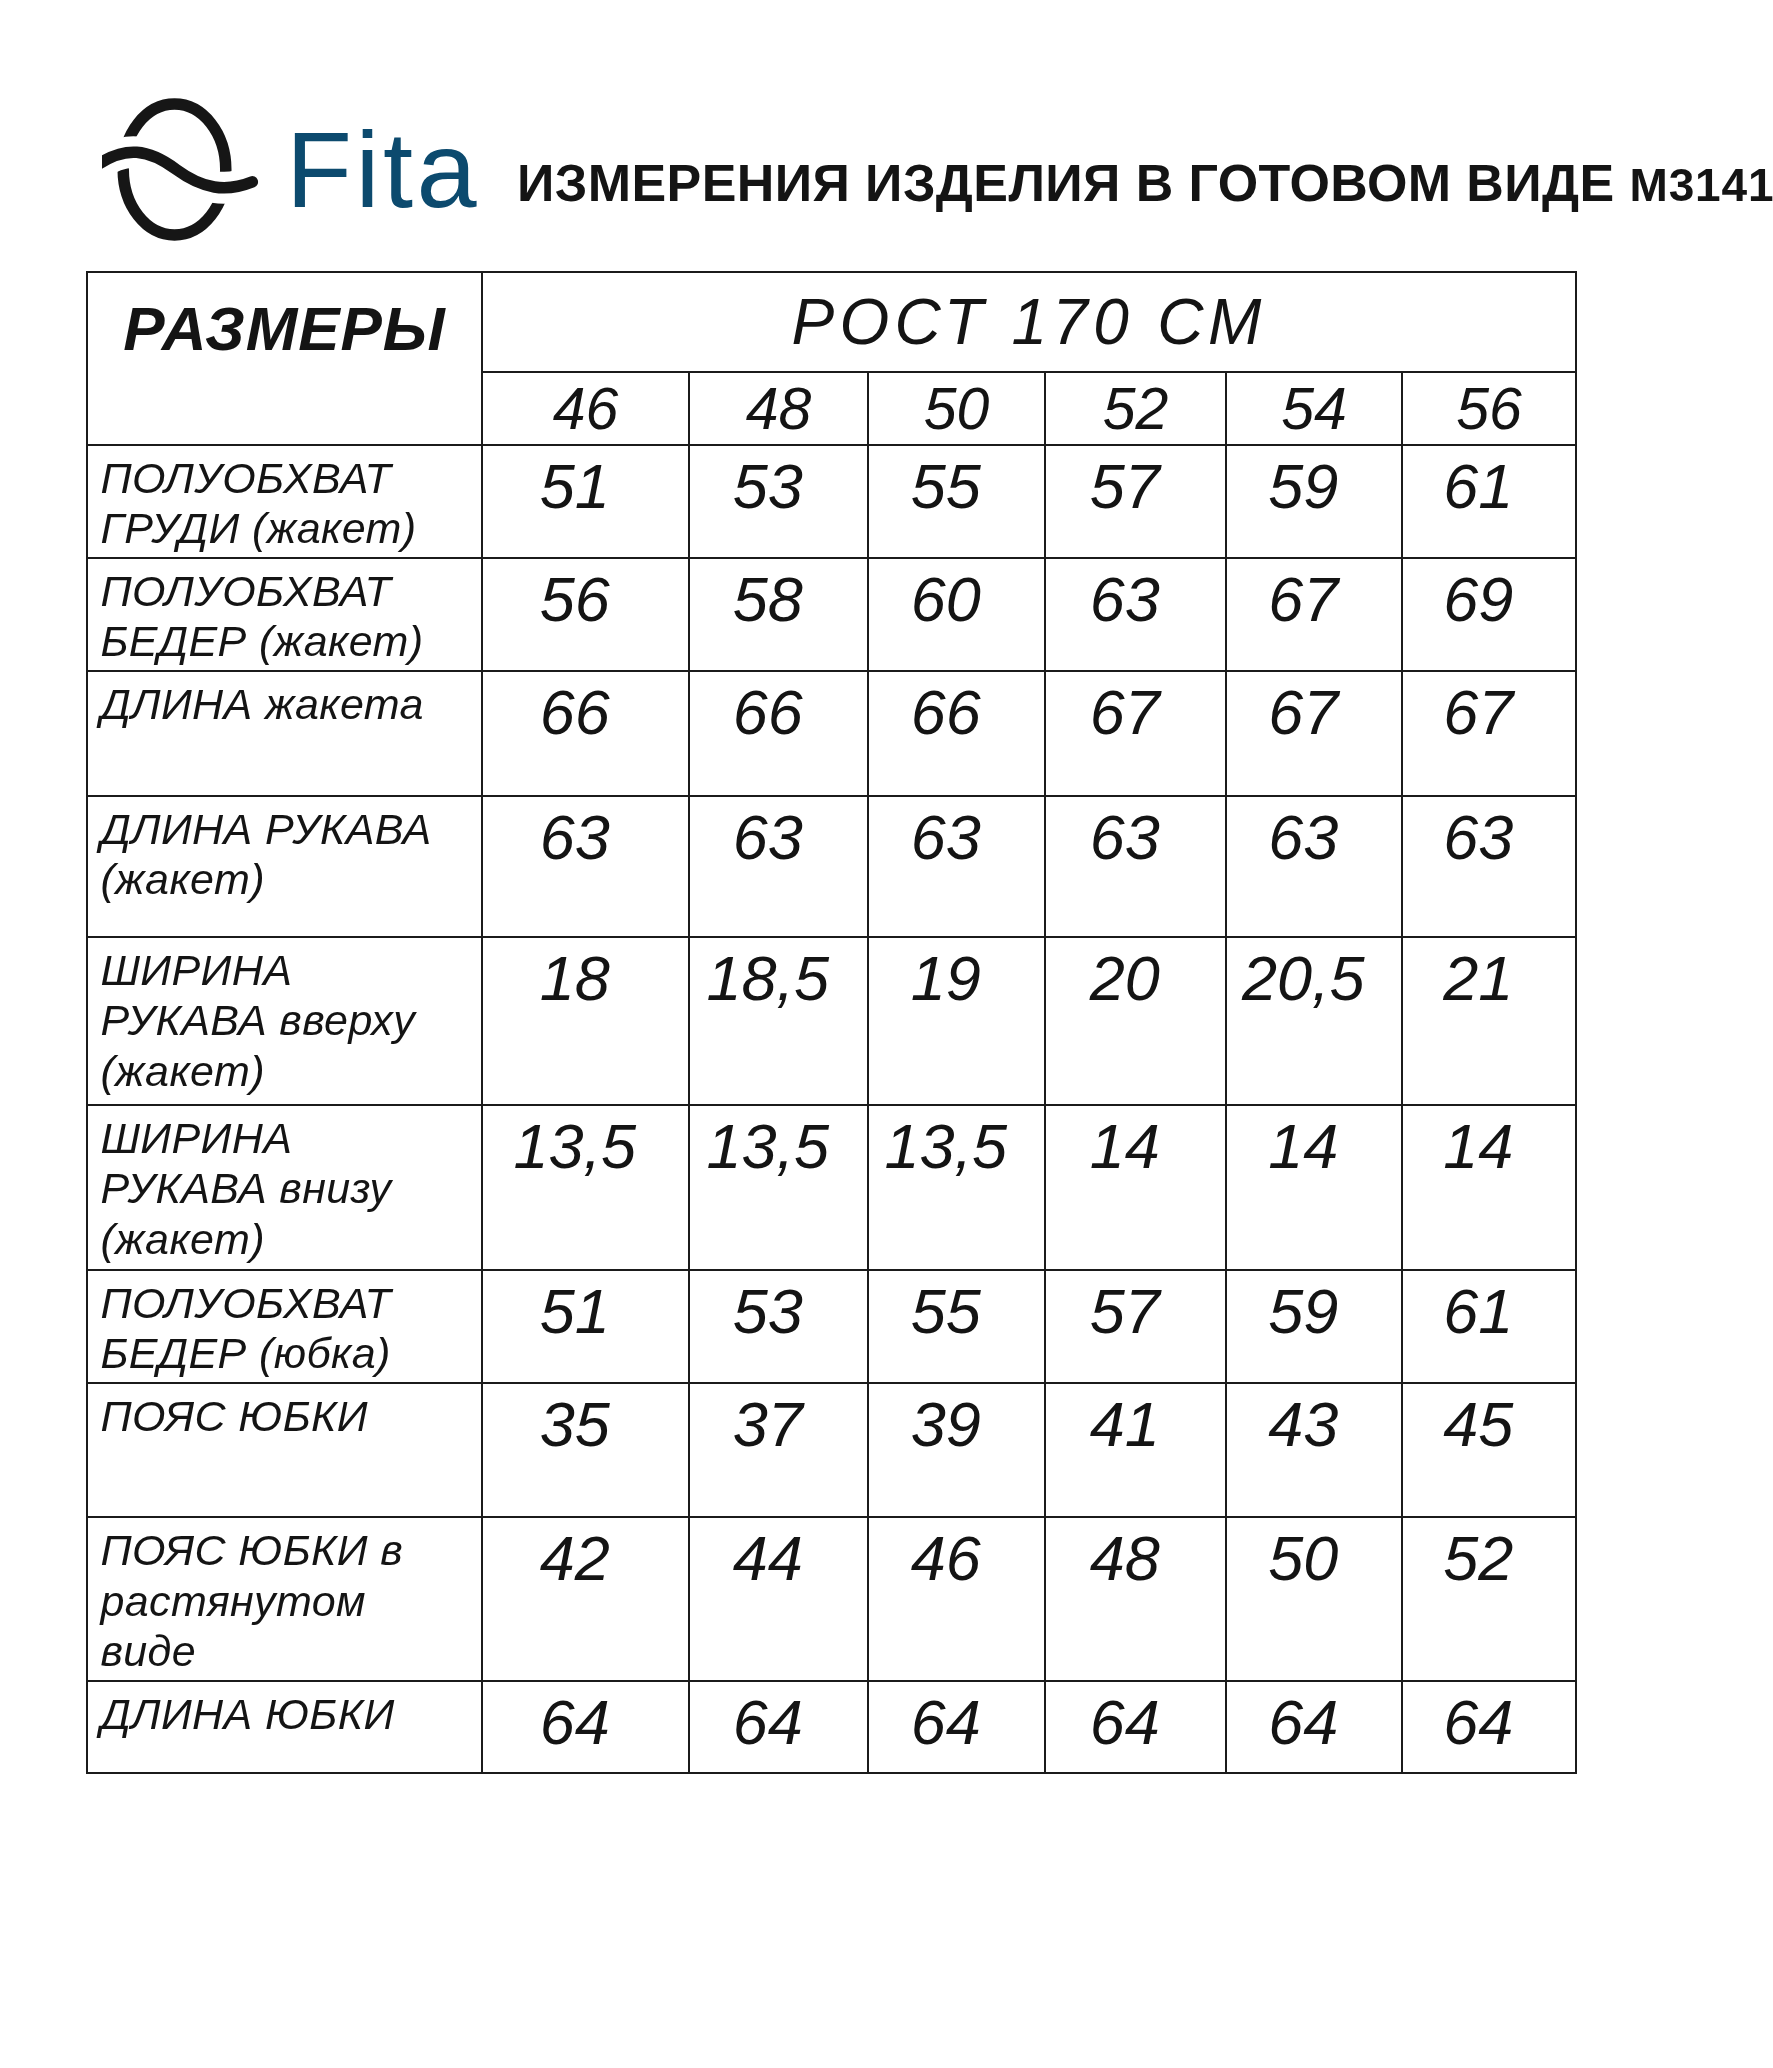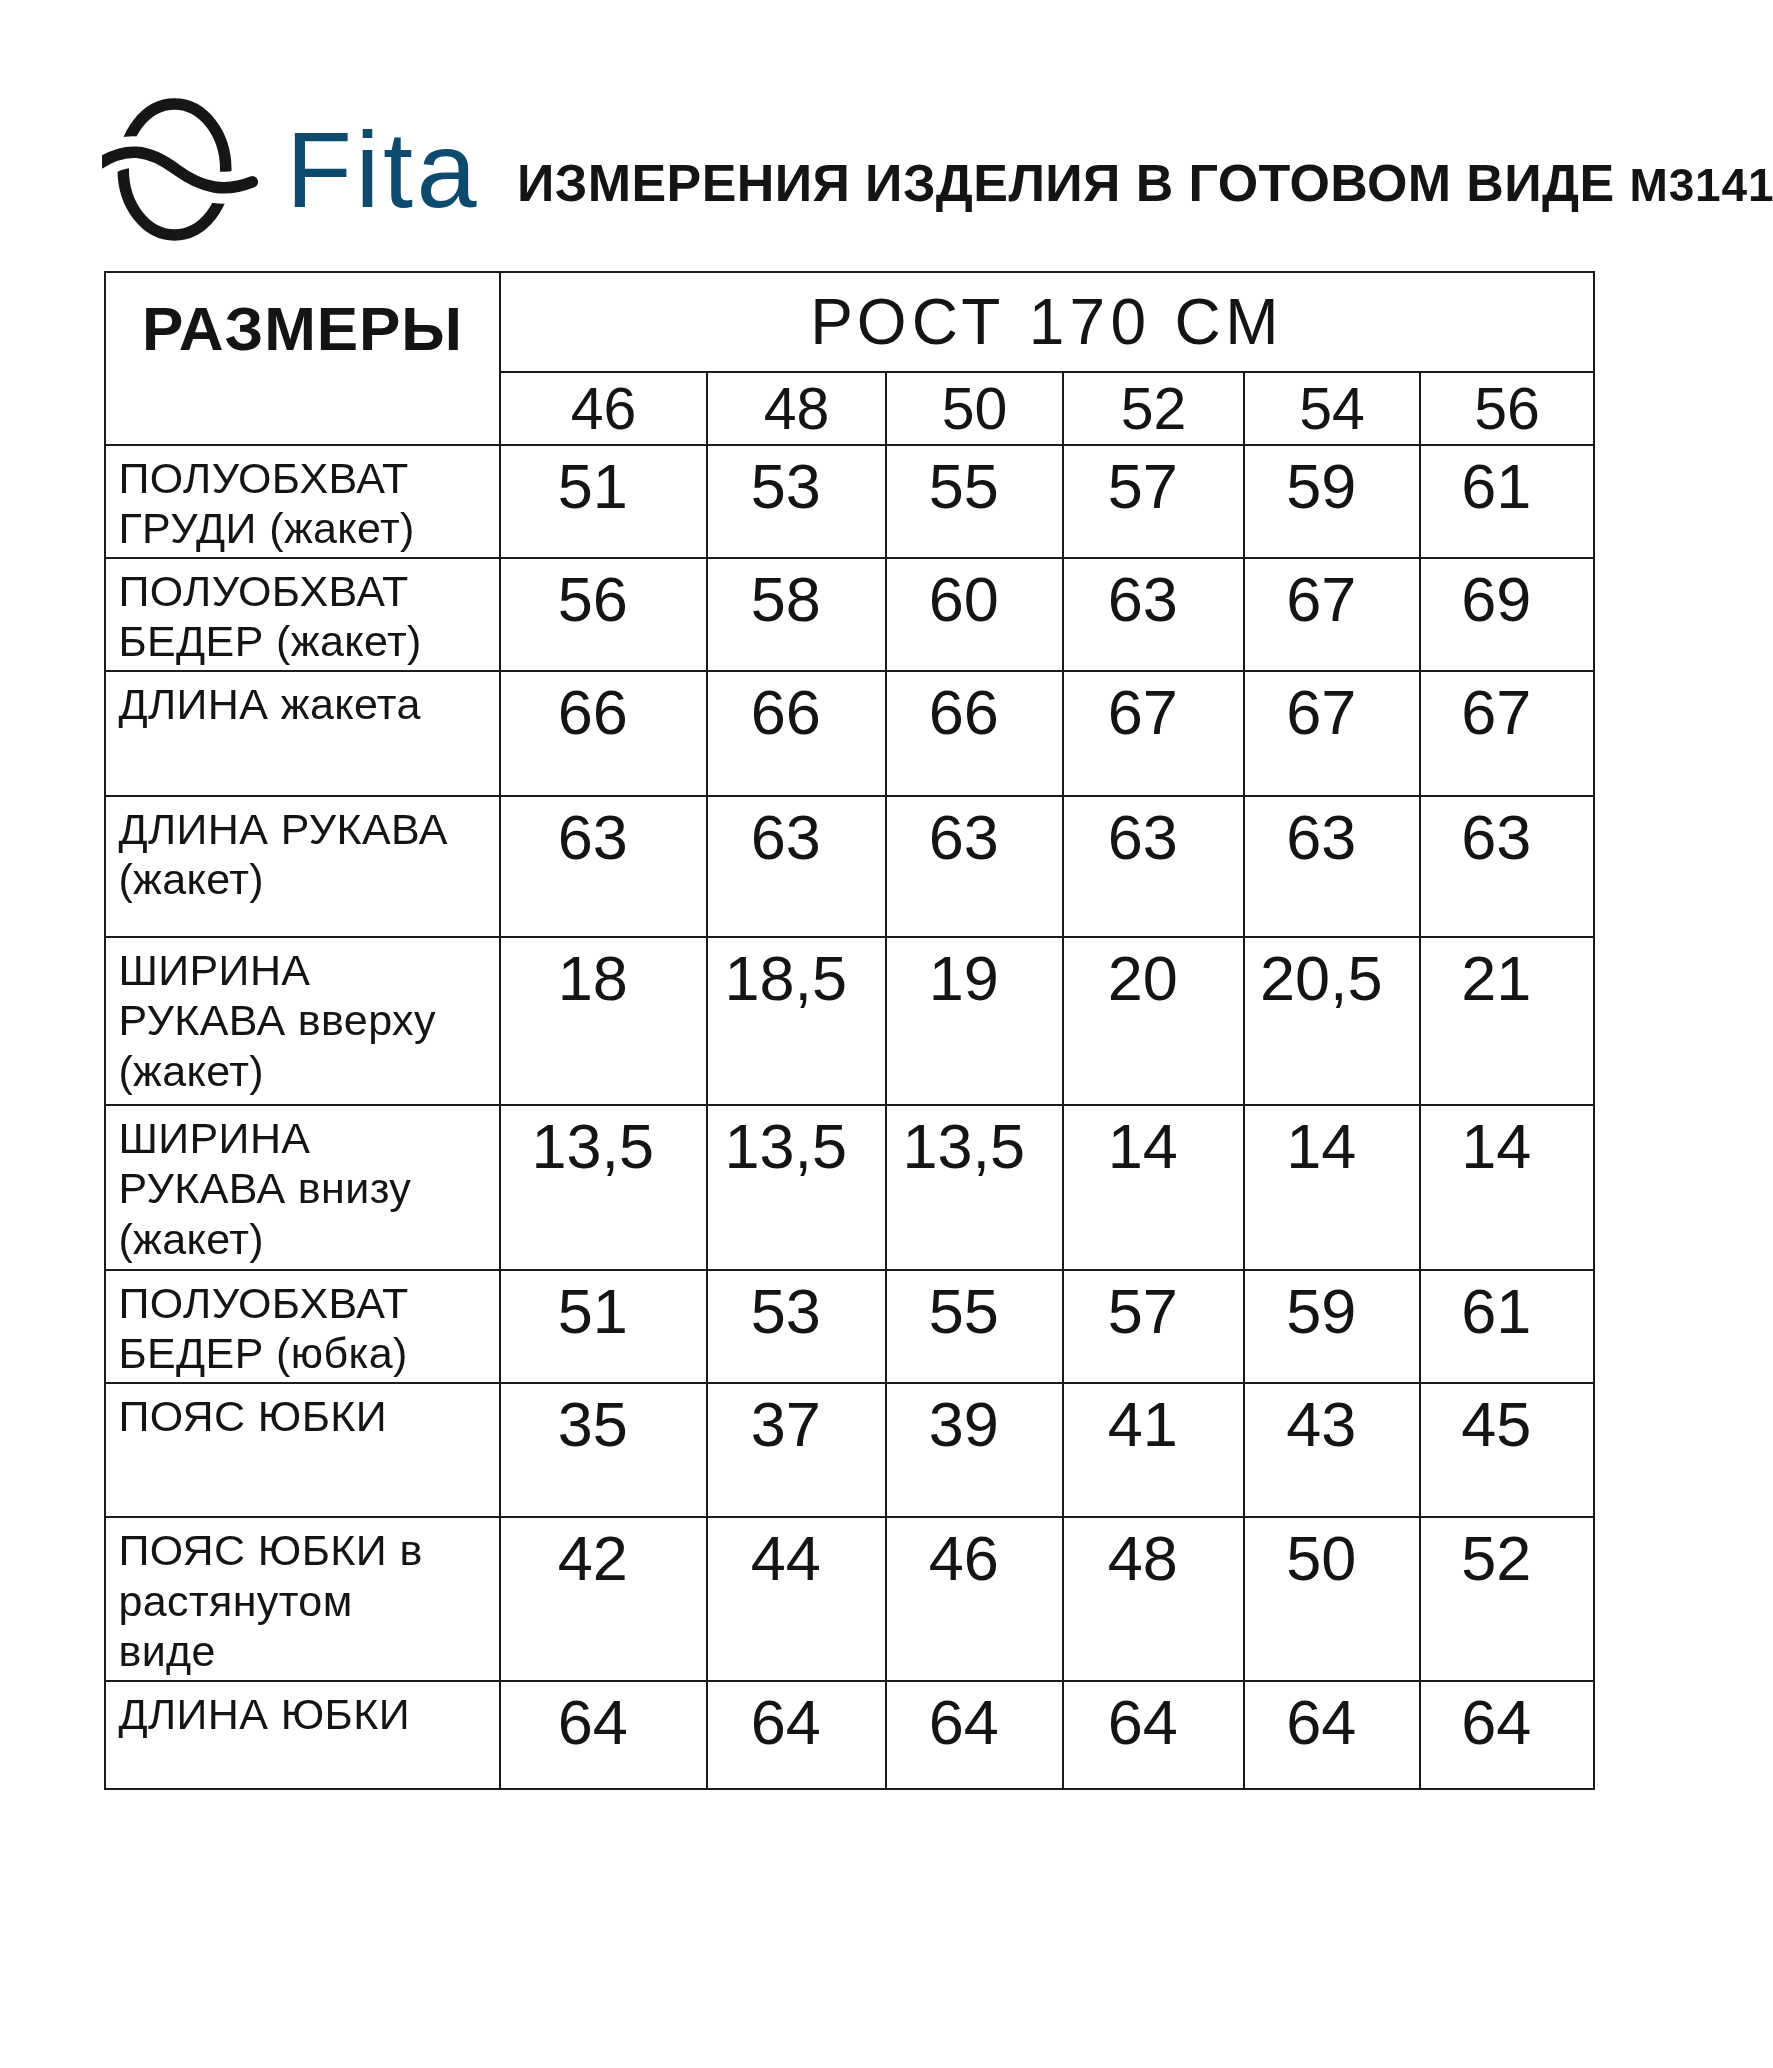--- a/index.html
+++ b/index.html
@@ -49,25 +49,26 @@
   }
   .model-code {
     font-size: 46px;
     font-weight: 700;
     letter-spacing: 0.9px;
   }
 
   
   table.size-table {
     position: absolute;
-    left: 104px;
+    left: 86px;
     top: 271px;
     border-collapse: collapse;
     table-layout: fixed;
     width: 1488px;
+    font-style: italic;
   }
   table.size-table th,
   table.size-table td {
     border: 2.7px solid #1b1b1b;
     margin: 0;
     box-sizing: border-box;
   }
 
   th.corner-header {
     vertical-align: top;
@@ -237,21 +238,21 @@
         <th class="row-label">ПОЯС ЮБКИ в
 растянутом
 виде</th>
         <td class="val-cell">42</td>
         <td class="val-cell">44</td>
         <td class="val-cell">46</td>
         <td class="val-cell">48</td>
         <td class="val-cell">50</td>
         <td class="val-cell">52</td>
       </tr>
-      <tr style="height:108px">
+      <tr style="height:92px">
         <th class="row-label">ДЛИНА ЮБКИ</th>
         <td class="val-cell">64</td>
         <td class="val-cell">64</td>
         <td class="val-cell">64</td>
         <td class="val-cell">64</td>
         <td class="val-cell">64</td>
         <td class="val-cell">64</td>
       </tr>
     </tbody>
   </table>

